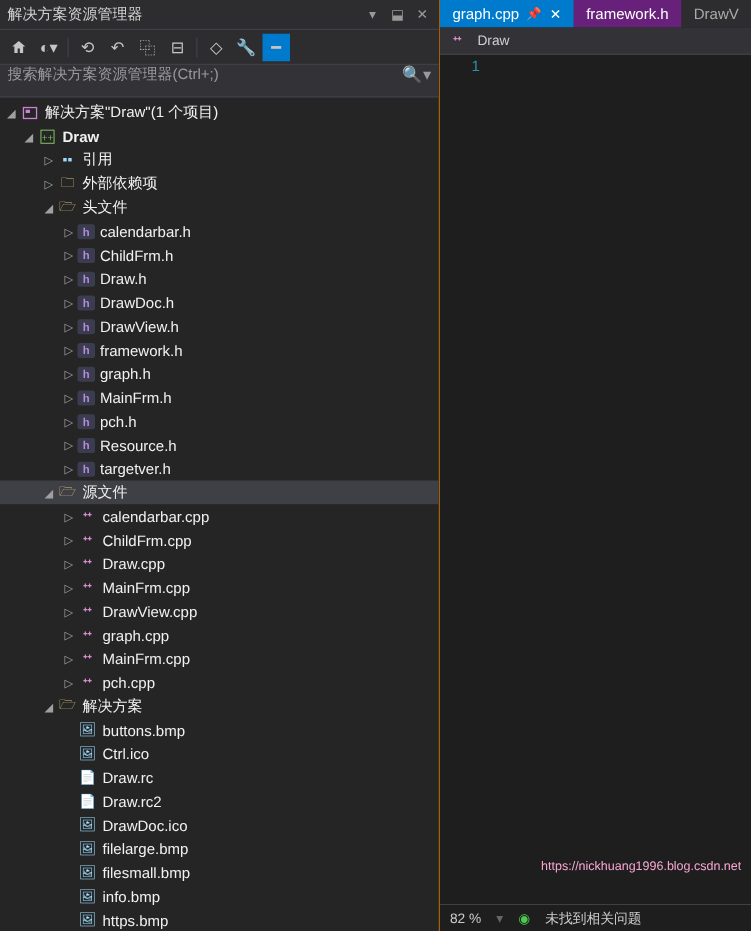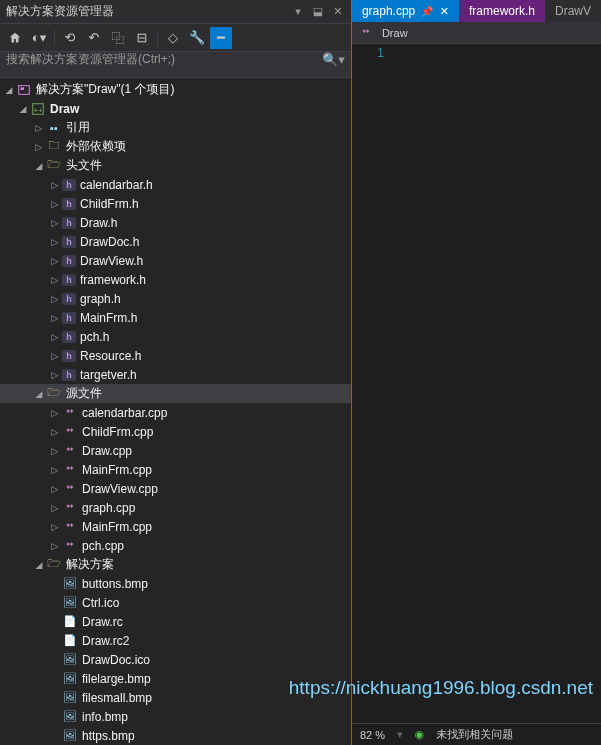--- a/index.html
+++ b/index.html
@@ -45,21 +45,21 @@
 .tab.preview { background: #68217a; color: #fff; }
 .tab-close { font-size: 11px; }
 .pin { font-size: 10px; }
 
 .nav-bar { height: 22px; background: #333337; display: flex; align-items: center; padding: 0 6px; gap: 4px; border-bottom: 1px solid #3f3f46; }
 .nav-text { color: #d0d0d0; font-size: 11px; }
 
 .editor { flex: 1; background: #1e1e1e; display: flex; position: relative; }
 .gutter { width: 40px; text-align: right; padding: 2px 8px 0 0; color: #2b91af; font-size: 12px; font-family: Consolas, monospace; }
 .code-area { flex: 1; }
-.watermark { position: absolute; bottom: 24px; right: 8px; color: #7dd3fc; font-size: 19px; }
+.watermark { position: absolute; bottom: 24px; right: 8px; color: #f9a8d4; font-size: 10px; }
 
 .statusbar { height: 22px; background: #1e1e1e; border-top: 1px solid #3f3f46; display: flex; align-items: center; padding: 0 8px; gap: 12px; font-size: 11px; color: #ccc; }
 .status-ok { color: #4ec94e; }
 
 svg { display: block; }
 </style>
 </head>
 <body>
 
 <div class="panel-left">

